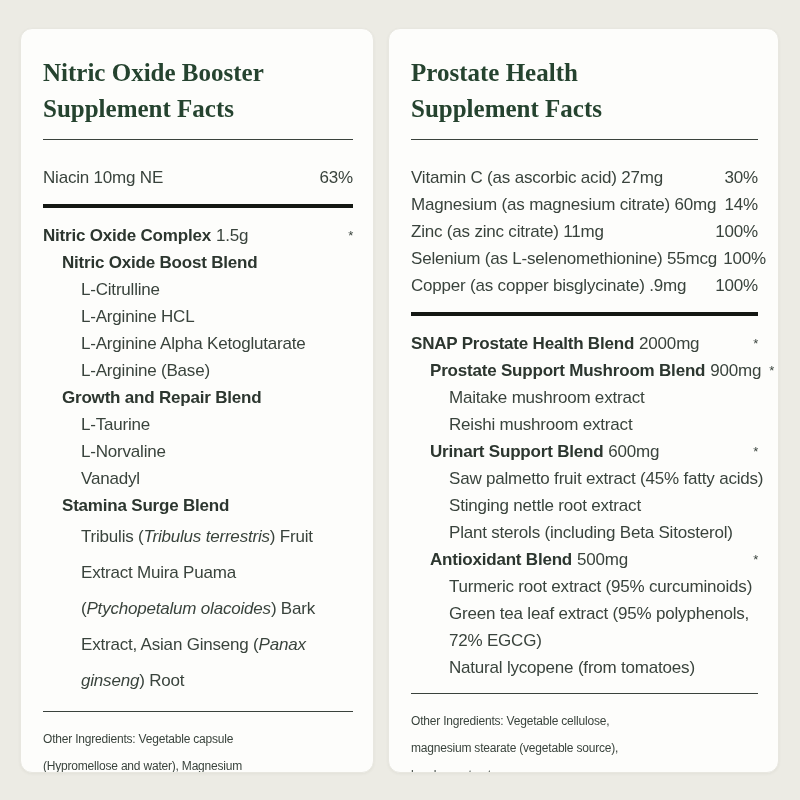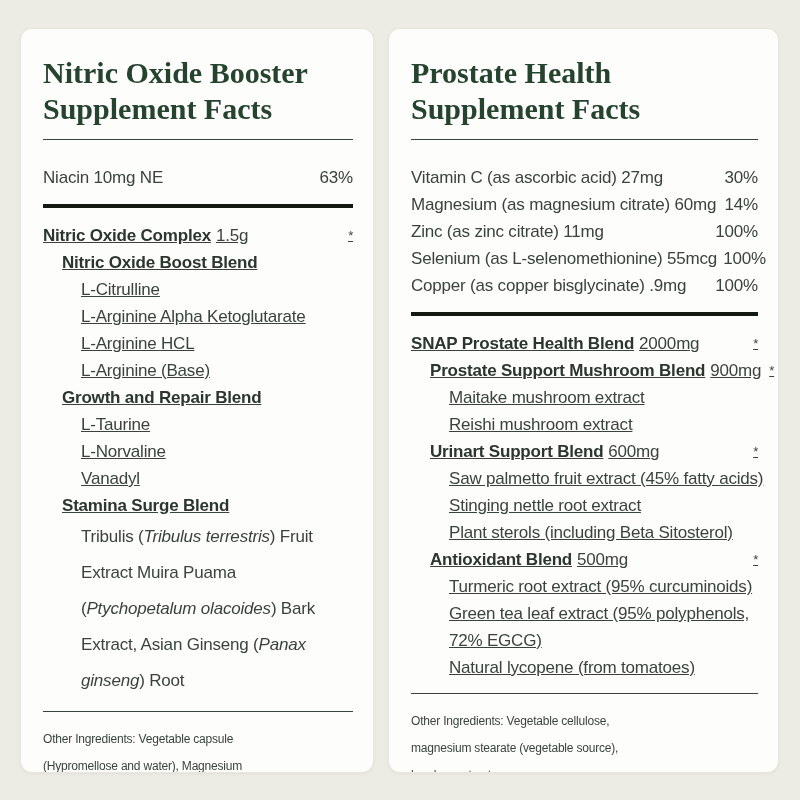--- a/index.html
+++ b/index.html
@@ -21,21 +21,21 @@
     padding:26px 20px 20px 22px;
     box-shadow:0 1px 3px rgba(70,70,55,0.06);
     overflow:hidden;
   }
   .card-left{left:20px;width:354px;}
   .card-right{left:388px;width:391px;}
 
   .panel-title{
     font-family:"Liberation Serif","DejaVu Serif",serif;
     font-weight:700;
-    font-size:30px;
+    font-size:25px;
     line-height:36px;
     color:#25432F;
     margin:0 0 12px 0;
     white-space:nowrap;
   }
 
   .rule-thin{border:0;border-top:1.5px solid #3A423C;margin:0;}
   .rule-thick{border:0;border-top:4px solid #141813;margin:13px 0 0 0;}
   .rule-bottom{margin-top:12px;}
 
@@ -43,21 +43,21 @@
   .dv-row{
     display:flex;justify-content:space-between;align-items:baseline;
     font-size:17px;line-height:27px;letter-spacing:-0.2px;
     white-space:nowrap;
   }
   .dv-row .pct{margin-left:6px;}
 
   .rows{margin-top:14px;}
   .row{
     display:flex;justify-content:space-between;
-    font-size:17px;line-height:27px;letter-spacing:-0.2px;text-decoration:underline;
+    font-size:17px;line-height:27px;letter-spacing:-0.2px;
   }
   .row-left{white-space:nowrap;}
   .row-left.ml{white-space:pre-line;}
   .b{font-weight:700;color:#2C362F;}
   .amount{margin-left:5px;font-weight:400;color:#39433C;}
   .ast{font-size:13px;line-height:27px;margin-left:8px;color:#39433C;flex:0 0 auto;}
   .ind1{padding-left:19px;text-align:right;}
   .ind2{padding-left:38px;}
   .italic{font-style:italic;}
   .para{white-space:pre-line;font-size:17px;line-height:36px;letter-spacing:-0.2px;margin:0;}
@@ -94,24 +94,24 @@
         <span class="ast">*</span>
       </div>
 
       <div class="row ind1">
         <span class="row-left b">Nitric Oxide Boost Blend</span>
       </div>
       <div class="row ind2">
         <span class="row-left">L-Citrulline</span>
       </div>
       <div class="row ind2">
+        <span class="row-left">L-Arginine HCL</span>
+      </div>
+      <div class="row ind2">
         <span class="row-left">L-Arginine Alpha Ketoglutarate</span>
-      </div>
-      <div class="row ind2">
-        <span class="row-left">L-Arginine HCL</span>
       </div>
       <div class="row ind2">
         <span class="row-left">L-Arginine (Base)</span>
       </div>
 
       <div class="row ind1">
         <span class="row-left b">Growth and Repair Blend</span>
       </div>
       <div class="row ind2">
         <span class="row-left">L-Taurine</span>

